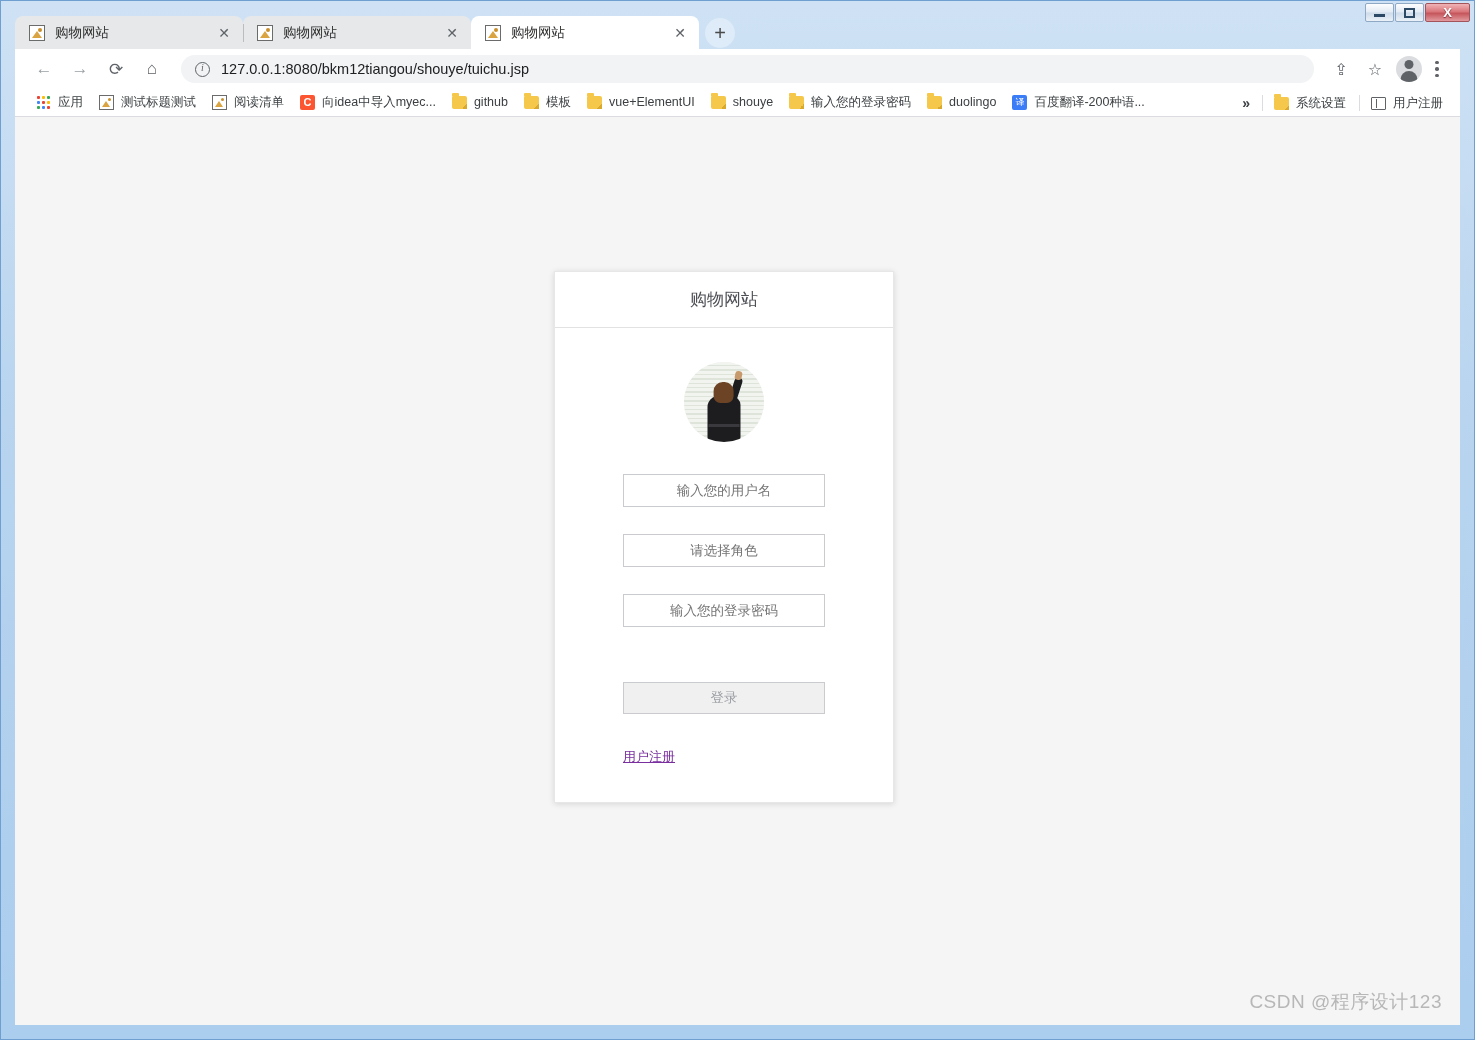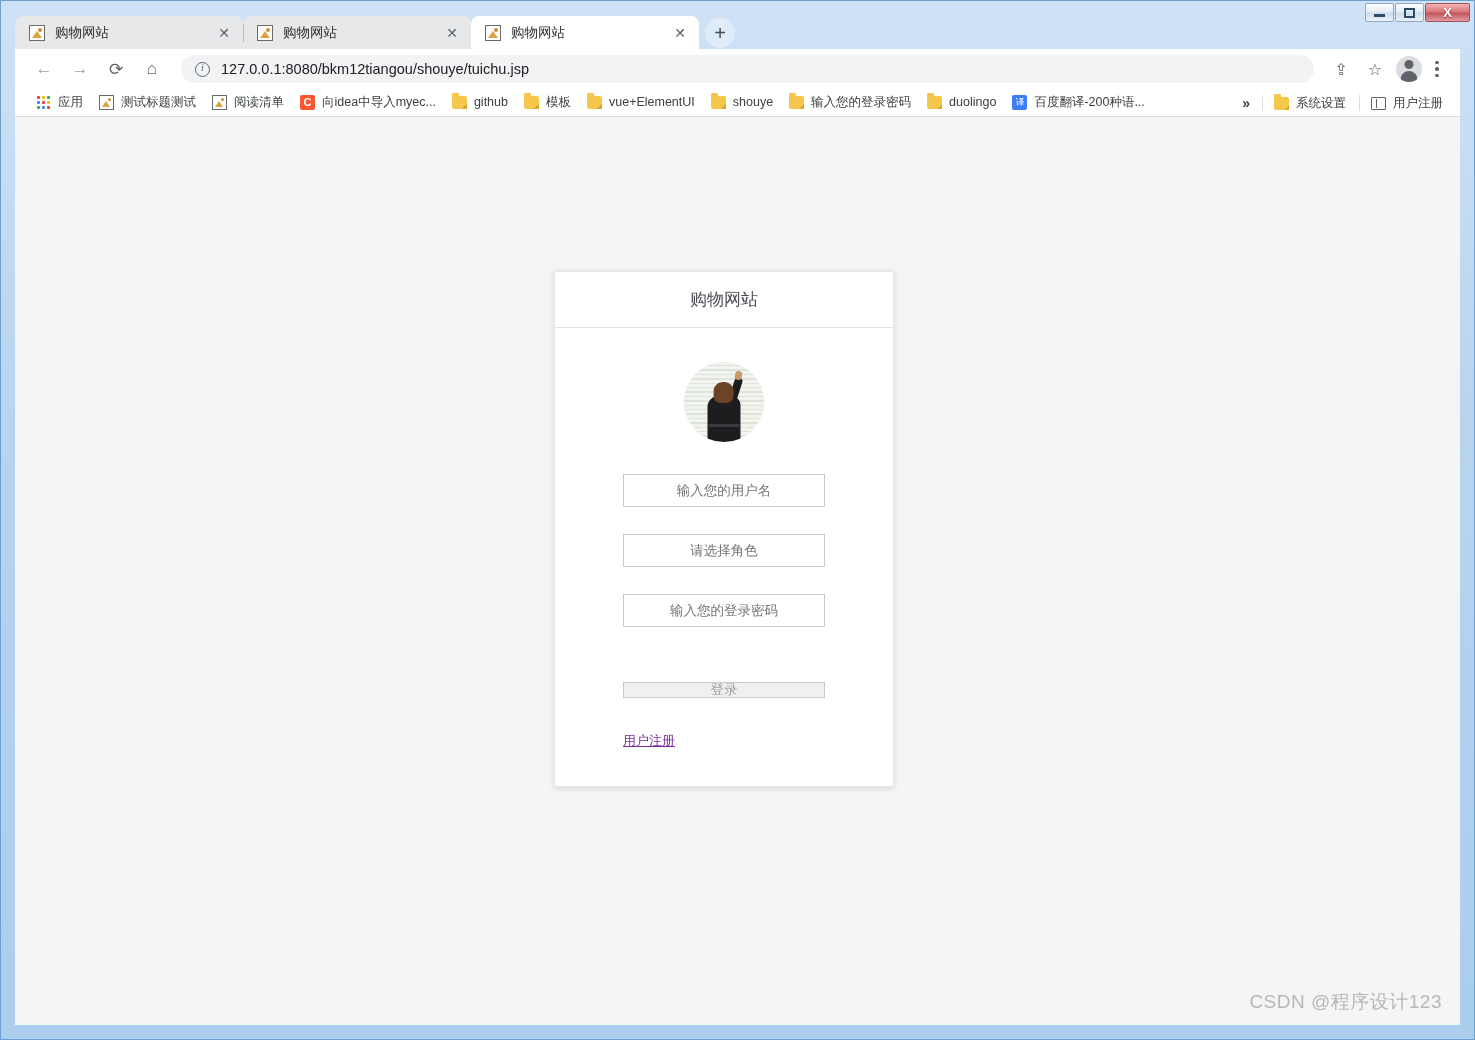--- a/index.html
+++ b/index.html
@@ -333,21 +333,21 @@
     display: flex; align-items: center; justify-content: center;
     font-size: 13.5px;
     color: #9b9ea3;
     margin-bottom: 27px;
     text-align: center;
     outline: none;
   }
   .field:last-of-type { margin-bottom: 0; }
   .gap { height: 55px; }
   .login-btn {
-    width: 100%; height: 16px;
+    width: 100%; height: 32px;
     border: 1px solid #c9cbcf;
     background: #f0f0f0;
     color: #9b9ea3;
     font-size: 13.5px;
     display: flex; align-items: center; justify-content: center;
   }
   .reg-wrap { width: 100%; margin-top: 33px; text-decoration: underline; }
   .reg-link {
     font-size: 13px;
     color: #7a2f9e;

